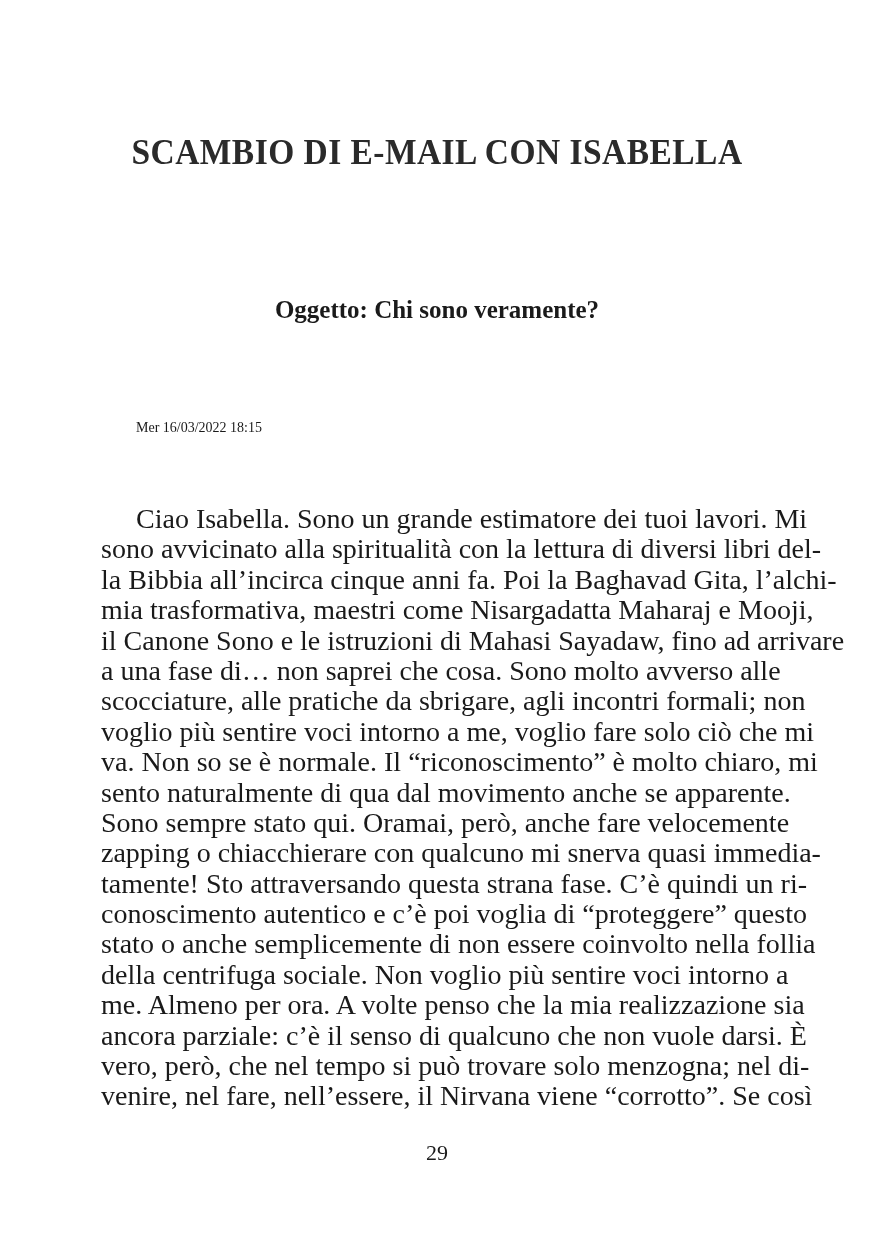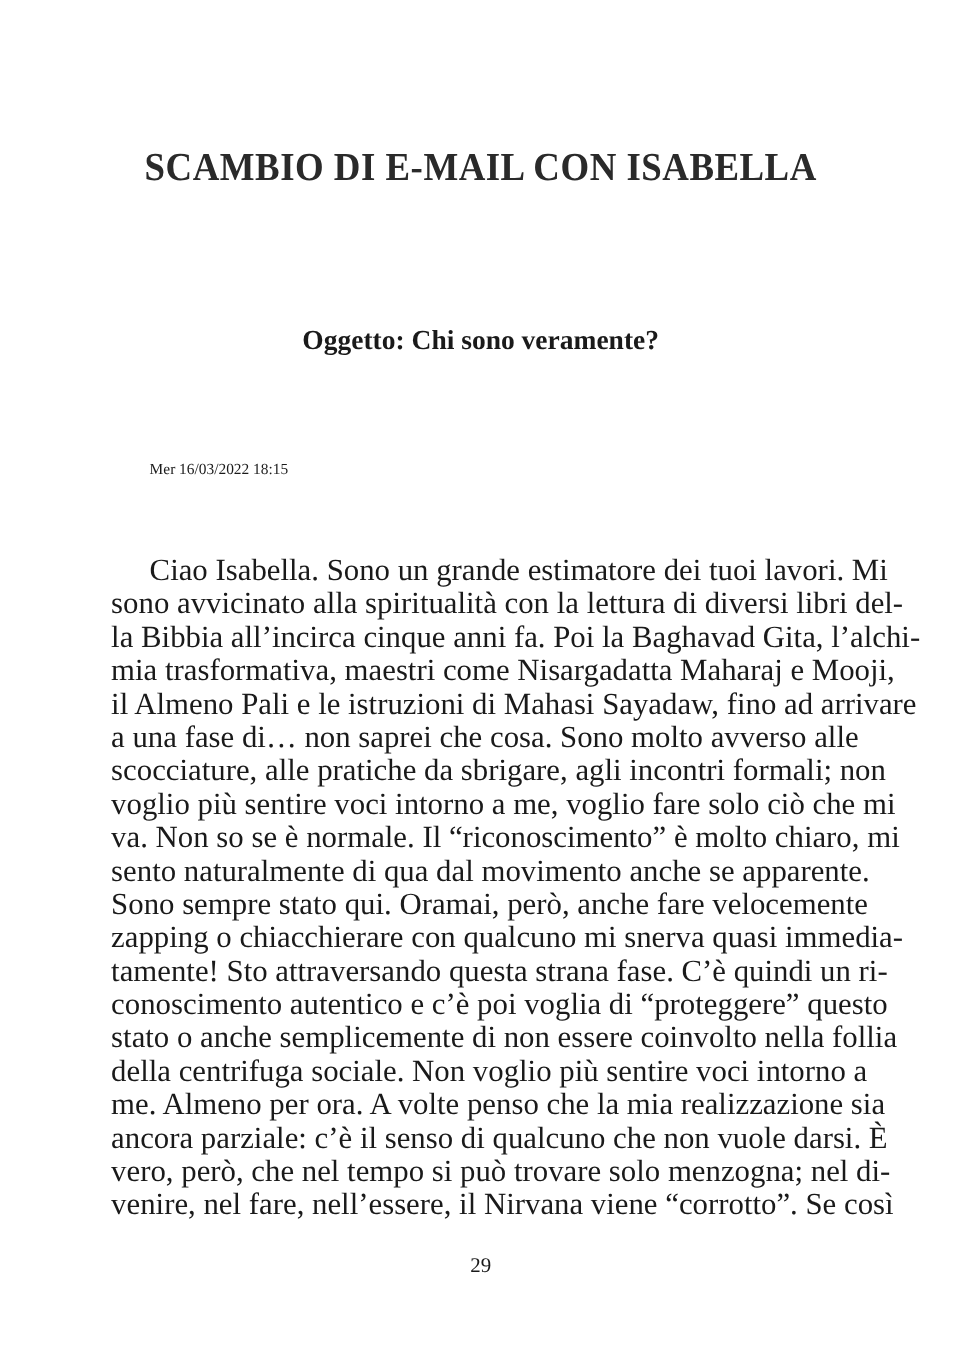--- a/index.html
+++ b/index.html
@@ -73,42 +73,42 @@
   .body-text .line.first {
     padding-left: 35px;
     box-sizing: border-box;
   }
   .page-number {
     position: absolute;
     left: 0;
     width: 874px;
     top: 1140px;
     text-align: center;
-    font-size: 19px;
+    font-size: 22px;
     color: #1a1a1a;
   }
 </style>
 </head>
 <body>
 
 <div class="page">
   <div class="chapter-title">SCAMBIO DI E-MAIL CON ISABELLA</div>
 
   <div class="subject">Oggetto: Chi sono veramente?</div>
 
   <div class="meta">
     <div>Mer 16/03/2022 18:15</div>
   </div>
 
   <div class="body-text">
     <span class="line first">Ciao Isabella. Sono un grande estimatore dei tuoi lavori. Mi</span>
     <span class="line">sono avvicinato alla spiritualità con la lettura di diversi libri del-</span>
     <span class="line">la Bibbia all’incirca cinque anni fa. Poi la Baghavad Gita, l’alchi-</span>
     <span class="line">mia trasformativa, maestri come Nisargadatta Maharaj e Mooji,</span>
-    <span class="line">il Almeno Pali e le istruzioni di Mahasi Sayadaw, fino ad arrivare</span>
+    <span class="line">il Canone Sono e le istruzioni di Mahasi Sayadaw, fino ad arrivare</span>
     <span class="line">a una fase di… non saprei che cosa. Sono molto avverso alle</span>
     <span class="line">scocciature, alle pratiche da sbrigare, agli incontri formali; non</span>
     <span class="line">voglio più sentire voci intorno a me, voglio fare solo ciò che mi</span>
     <span class="line">va. Non so se è normale. Il “riconoscimento” è molto chiaro, mi</span>
     <span class="line">sento naturalmente di qua dal movimento anche se apparente.</span>
     <span class="line">Sono sempre stato qui. Oramai, però, anche fare velocemente</span>
     <span class="line">zapping o chiacchierare con qualcuno mi snerva quasi immedia-</span>
     <span class="line">tamente! Sto attraversando questa strana fase. C’è quindi un ri-</span>
     <span class="line">conoscimento autentico e c’è poi voglia di “proteggere” questo</span>
     <span class="line">stato o anche semplicemente di non essere coinvolto nella follia</span>

